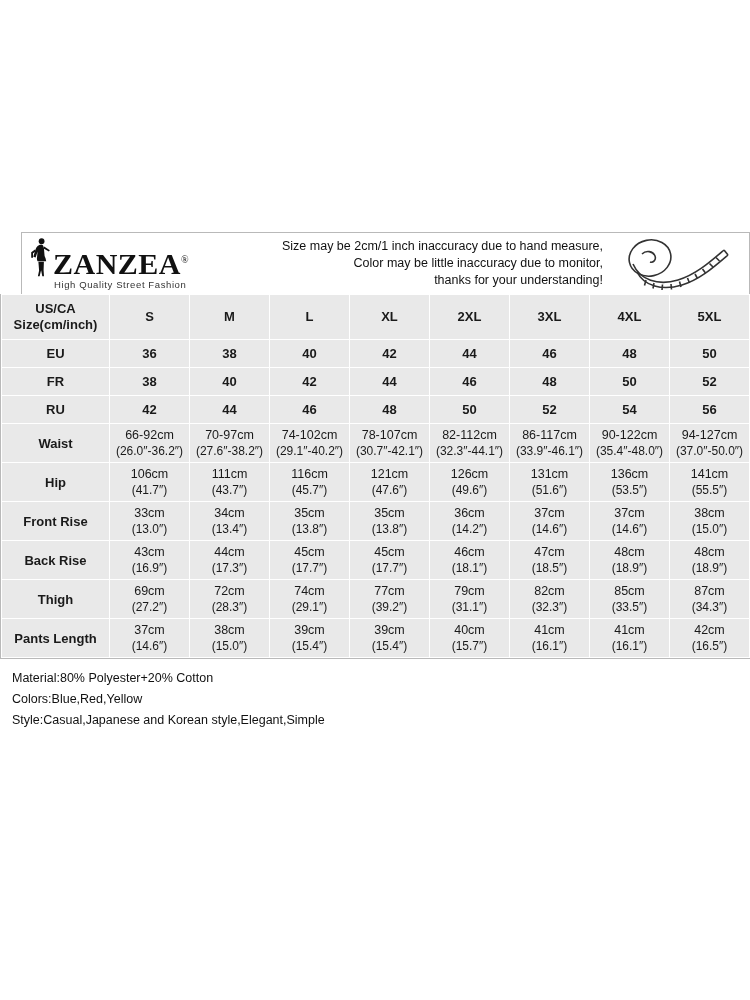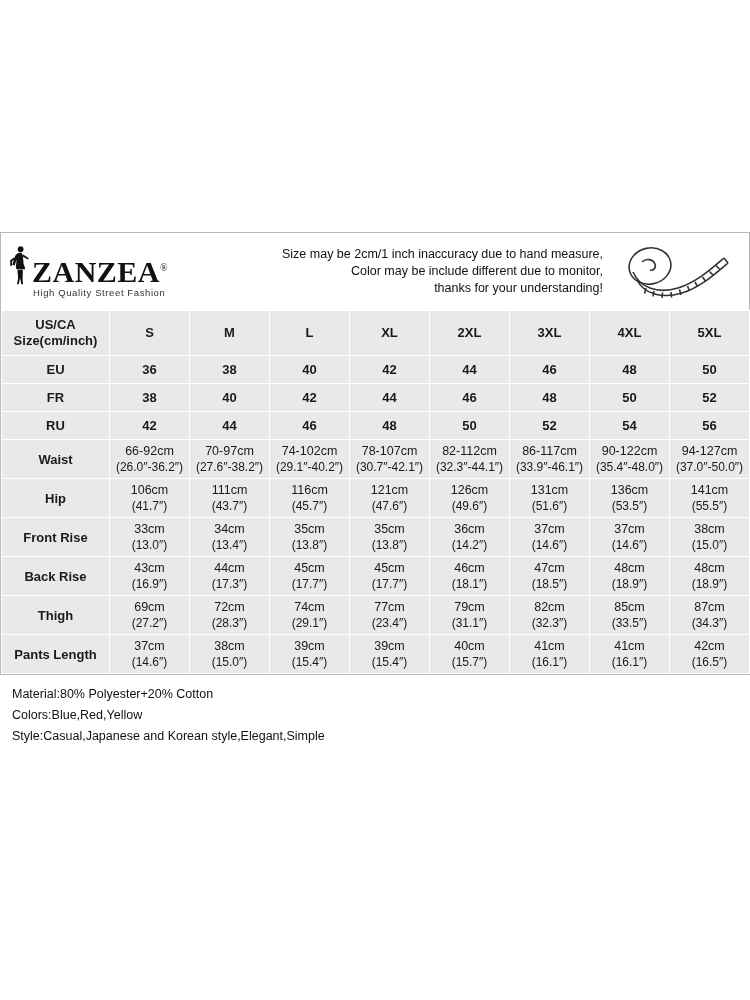--- a/index.html
+++ b/index.html
@@ -22,22 +22,23 @@
     width: 750px;
   }
 
   
   .header-band {
     display: flex;
     align-items: center;
     border: 1px solid #b9b9b9;
     border-bottom: none;
     background: #ffffff;
-    height: 78px;
+    height: 62px;
     box-sizing: border-box;
+    margin-left: 21px;
   }
 
   .logo-cell {
     width: 172px;
     flex: 0 0 172px;
     display: flex;
     align-items: center;
     padding-left: 8px;
     box-sizing: border-box;
   }
@@ -173,21 +174,21 @@
             </svg>
           </span>
           <span class="logo-word"><span>ZANZEA</span><span class="logo-reg">®</span></span>
         </div>
         <div class="logo-tag">High Quality Street Fashion</div>
       </div>
     </div>
 
     <div class="notice-cell">
       <span class="notice-line">Size may be 2cm/1 inch inaccuracy due to hand measure,</span>
-      <span class="notice-line">Color may be include different due to monitor,</span>
+      <span class="notice-line">Color may be little inaccuracy due to monitor,</span>
       <span class="notice-line">thanks for your understanding!</span>
     </div>
 
     <div class="tape-cell">
       <svg width="118" height="56" viewBox="0 0 118 56" aria-hidden="true">
         <g fill="none" stroke="#333333" stroke-width="1.6">
           <ellipse cx="30" cy="22" rx="21" ry="18" transform="rotate(-12 30 22)"></ellipse>
           <path d="M22 18 C 26 14 33 15 35 20 C 36.5 24 33 27 30 26"></path>
           <path d="M13 28 C 20 44 38 50 58 44 C 76 38.5 90 26 104 14"></path>
           <path d="M17 36 C 24 50 42 55 62 49 C 80 43.5 94 31 108 19"></path>
@@ -416,21 +417,21 @@
           <td>
               <span class="cellline">72cm</span>
               <span class="cellline sub">(28.3″)</span>
             </td>
           <td>
               <span class="cellline">74cm</span>
               <span class="cellline sub">(29.1″)</span>
             </td>
           <td>
               <span class="cellline">77cm</span>
-              <span class="cellline sub">(23.4″)</span>
+              <span class="cellline sub">(39.2″)</span>
             </td>
           <td>
               <span class="cellline">79cm</span>
               <span class="cellline sub">(31.1″)</span>
             </td>
           <td>
               <span class="cellline">82cm</span>
               <span class="cellline sub">(32.3″)</span>
             </td>
           <td>

